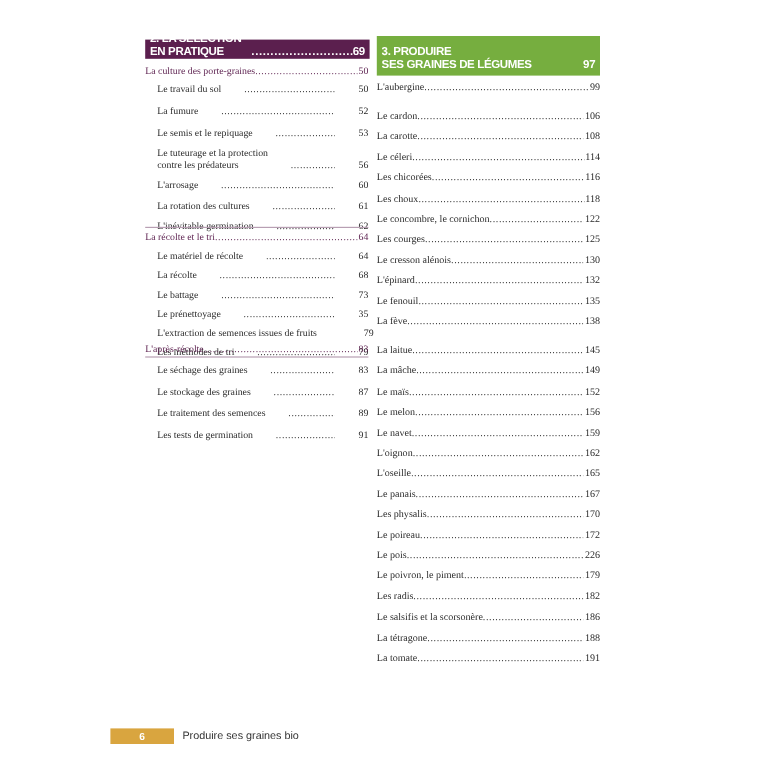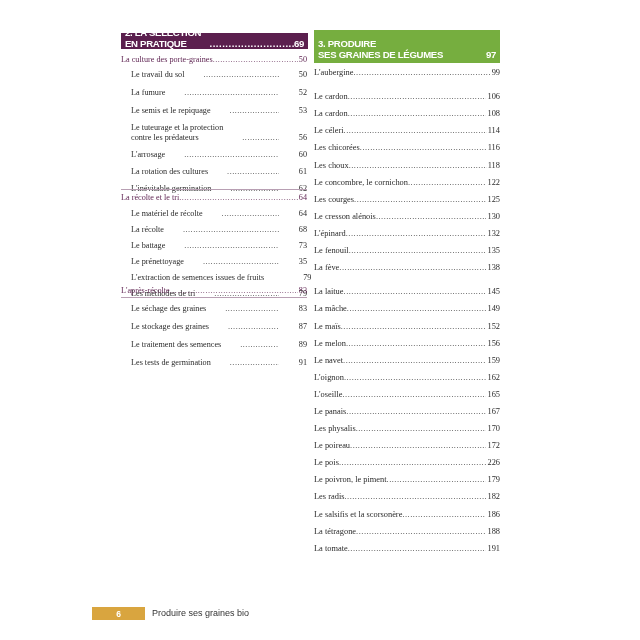--- a/index.html
+++ b/index.html
@@ -198,21 +198,21 @@
       </div>
       <div style="height: 7.1px;"></div>
       <div style="height: 7.1px;"></div>
       <div class="row">
         <span class="txt">Le cardon</span>
         <span class="lead"></span>
         <span class="pg">106</span>
       </div>
       <div style="height: 7.1px;"></div>
       <div class="row">
-        <span class="txt">La cardon</span>
+        <span class="txt">La carotte</span>
         <span class="lead"></span>
         <span class="pg">108</span>
       </div>
       <div style="height: 7.1px;"></div>
       <div class="row">
         <span class="txt">Le céleri</span>
         <span class="lead"></span>
         <span class="pg">114</span>
       </div>
       <div style="height: 7.1px;"></div>

